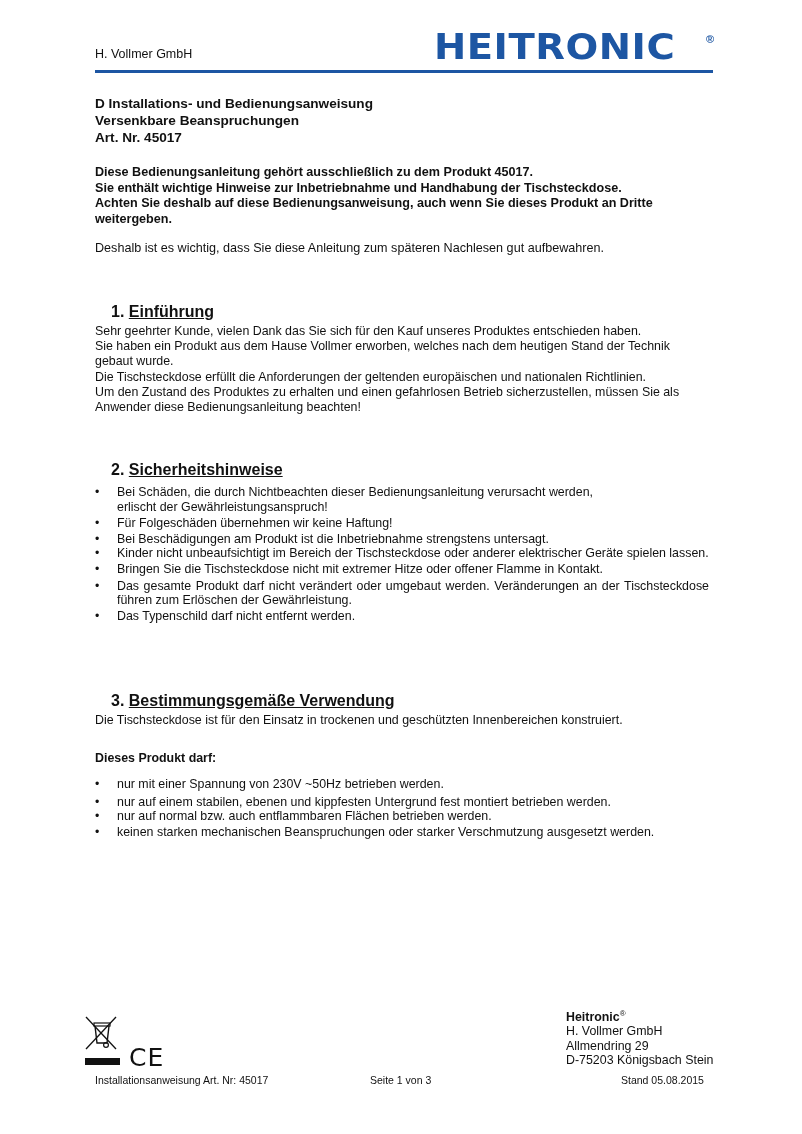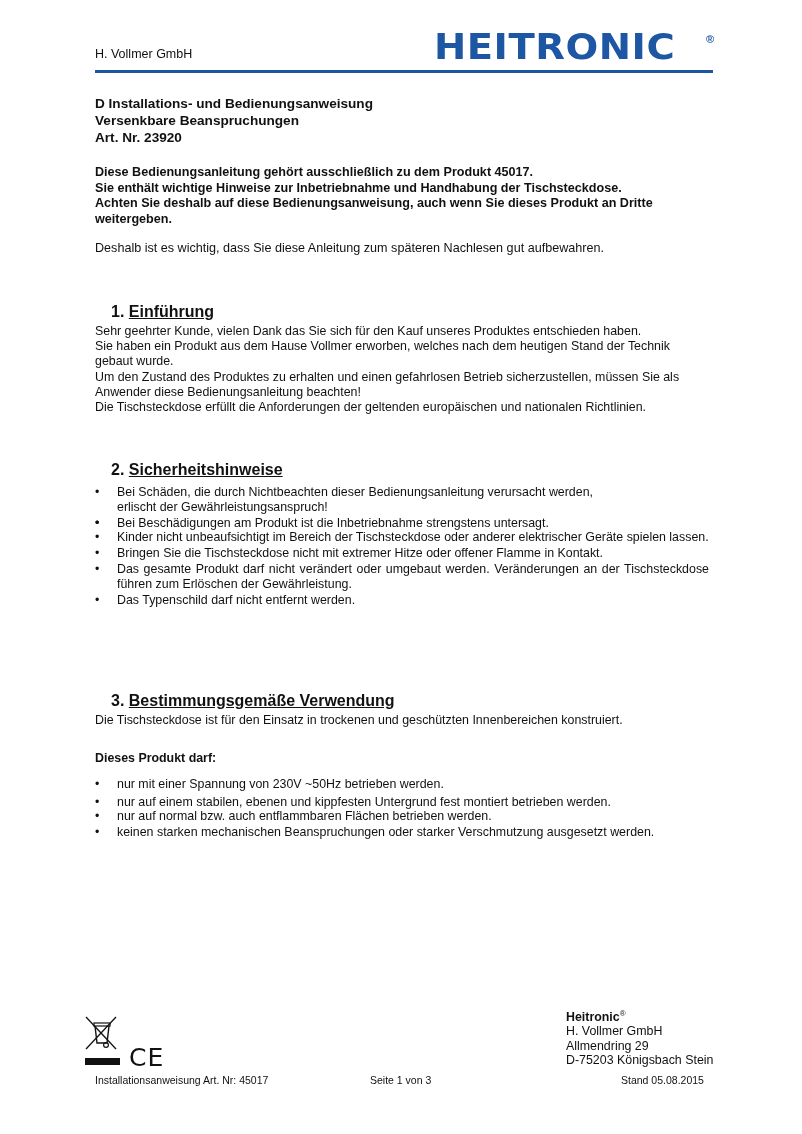--- a/index.html
+++ b/index.html
@@ -28,46 +28,46 @@
 <body>
 
 <div class="abs company">H. Vollmer GmbH</div>
 <div class="abs logo">HEITRONIC</div>
 <div class="abs logo-reg">®</div>
 <div class="abs header-rule"></div>
 
 <div class="abs title-block">
   <div>D Installations- und Bedienungsanweisung</div>
   <div>Versenkbare Beanspruchungen</div>
-  <div>Art. Nr. 23920</div>
+  <div>Art. Nr. 45017</div>
 </div>
 
 <div class="abs intro-bold">
   <div>Diese Bedienungsanleitung gehört ausschließlich zu dem Produkt 45017.</div>
   <div>Sie enthält wichtige Hinweise zur Inbetriebnahme und Handhabung der Tischsteckdose.</div>
   <div>Achten Sie deshalb auf diese Bedienungsanweisung, auch wenn Sie dieses Produkt an Dritte weitergeben.</div>
 </div>
 <div class="abs note">Deshalb ist es wichtig, dass Sie diese Anleitung zum späteren Nachlesen gut aufbewahren.</div>
 
 <div class="abs" style="left:95px; top:287px;">
   <h2><span>1.</span> <span class="u">Einführung</span></h2>
 </div>
 <div class="abs para" style="left:95px; top:324px;">
   <div>Sehr geehrter Kunde, vielen Dank das Sie sich für den Kauf unseres Produktes entschieden haben.</div>
   <div>Sie haben ein Produkt aus dem Hause Vollmer erworben, welches nach dem heutigen Stand der Technik gebaut wurde.</div>
+  <div>Die Tischsteckdose erfüllt die Anforderungen der geltenden europäischen und nationalen Richtlinien.</div>
   <div>Um den Zustand des Produktes zu erhalten und einen gefahrlosen Betrieb sicherzustellen, müssen Sie als Anwender diese Bedienungsanleitung beachten!</div>
-  <div>Die Tischsteckdose erfüllt die Anforderungen der geltenden europäischen und nationalen Richtlinien.</div>
 </div>
 
 <div class="abs" style="left:95px; top:445px;">
   <h2><span>2.</span> <span class="u">Sicherheitshinweise</span></h2>
 </div>
 <ul class="abs bl" style="left:95px; top:485px;">
   <li><span class="b">•</span><span>Bei Schäden, die durch Nichtbeachten dieser Bedienungsanleitung verursacht werden,</span><br><span>erlischt der Gewährleistungsanspruch!</span></li>
-  <li><span class="b">•</span></li>
+  <li><span class="b">•</span><span>Für Folgeschäden übernehmen wir keine Haftung!</span></li>
   <li style="margin-bottom:0"><span class="b">•</span><span>Bei Beschädigungen am Produkt ist die Inbetriebnahme strengstens untersagt.</span></li>
   <li><span class="b">•</span><span>Kinder nicht unbeaufsichtigt im Bereich der Tischsteckdose oder anderer elektrischer Geräte spielen lassen.</span></li>
   <li><span class="b">•</span><span>Bringen Sie die Tischsteckdose nicht mit extremer Hitze oder offener Flamme in Kontakt.</span></li>
   <li><span class="b">•</span><span>Das gesamte Produkt darf nicht verändert oder umgebaut werden. Veränderungen an der Tischsteckdose führen zum Erlöschen der Gewährleistung.</span></li>
   <li><span class="b">•</span><span>Das Typenschild darf nicht entfernt werden.</span></li>
 </ul>
 
 <div class="abs" style="left:95px; top:676px;">
   <h2><span>3.</span> <span class="u">Bestimmungsgemäße Verwendung</span></h2>
 </div>

